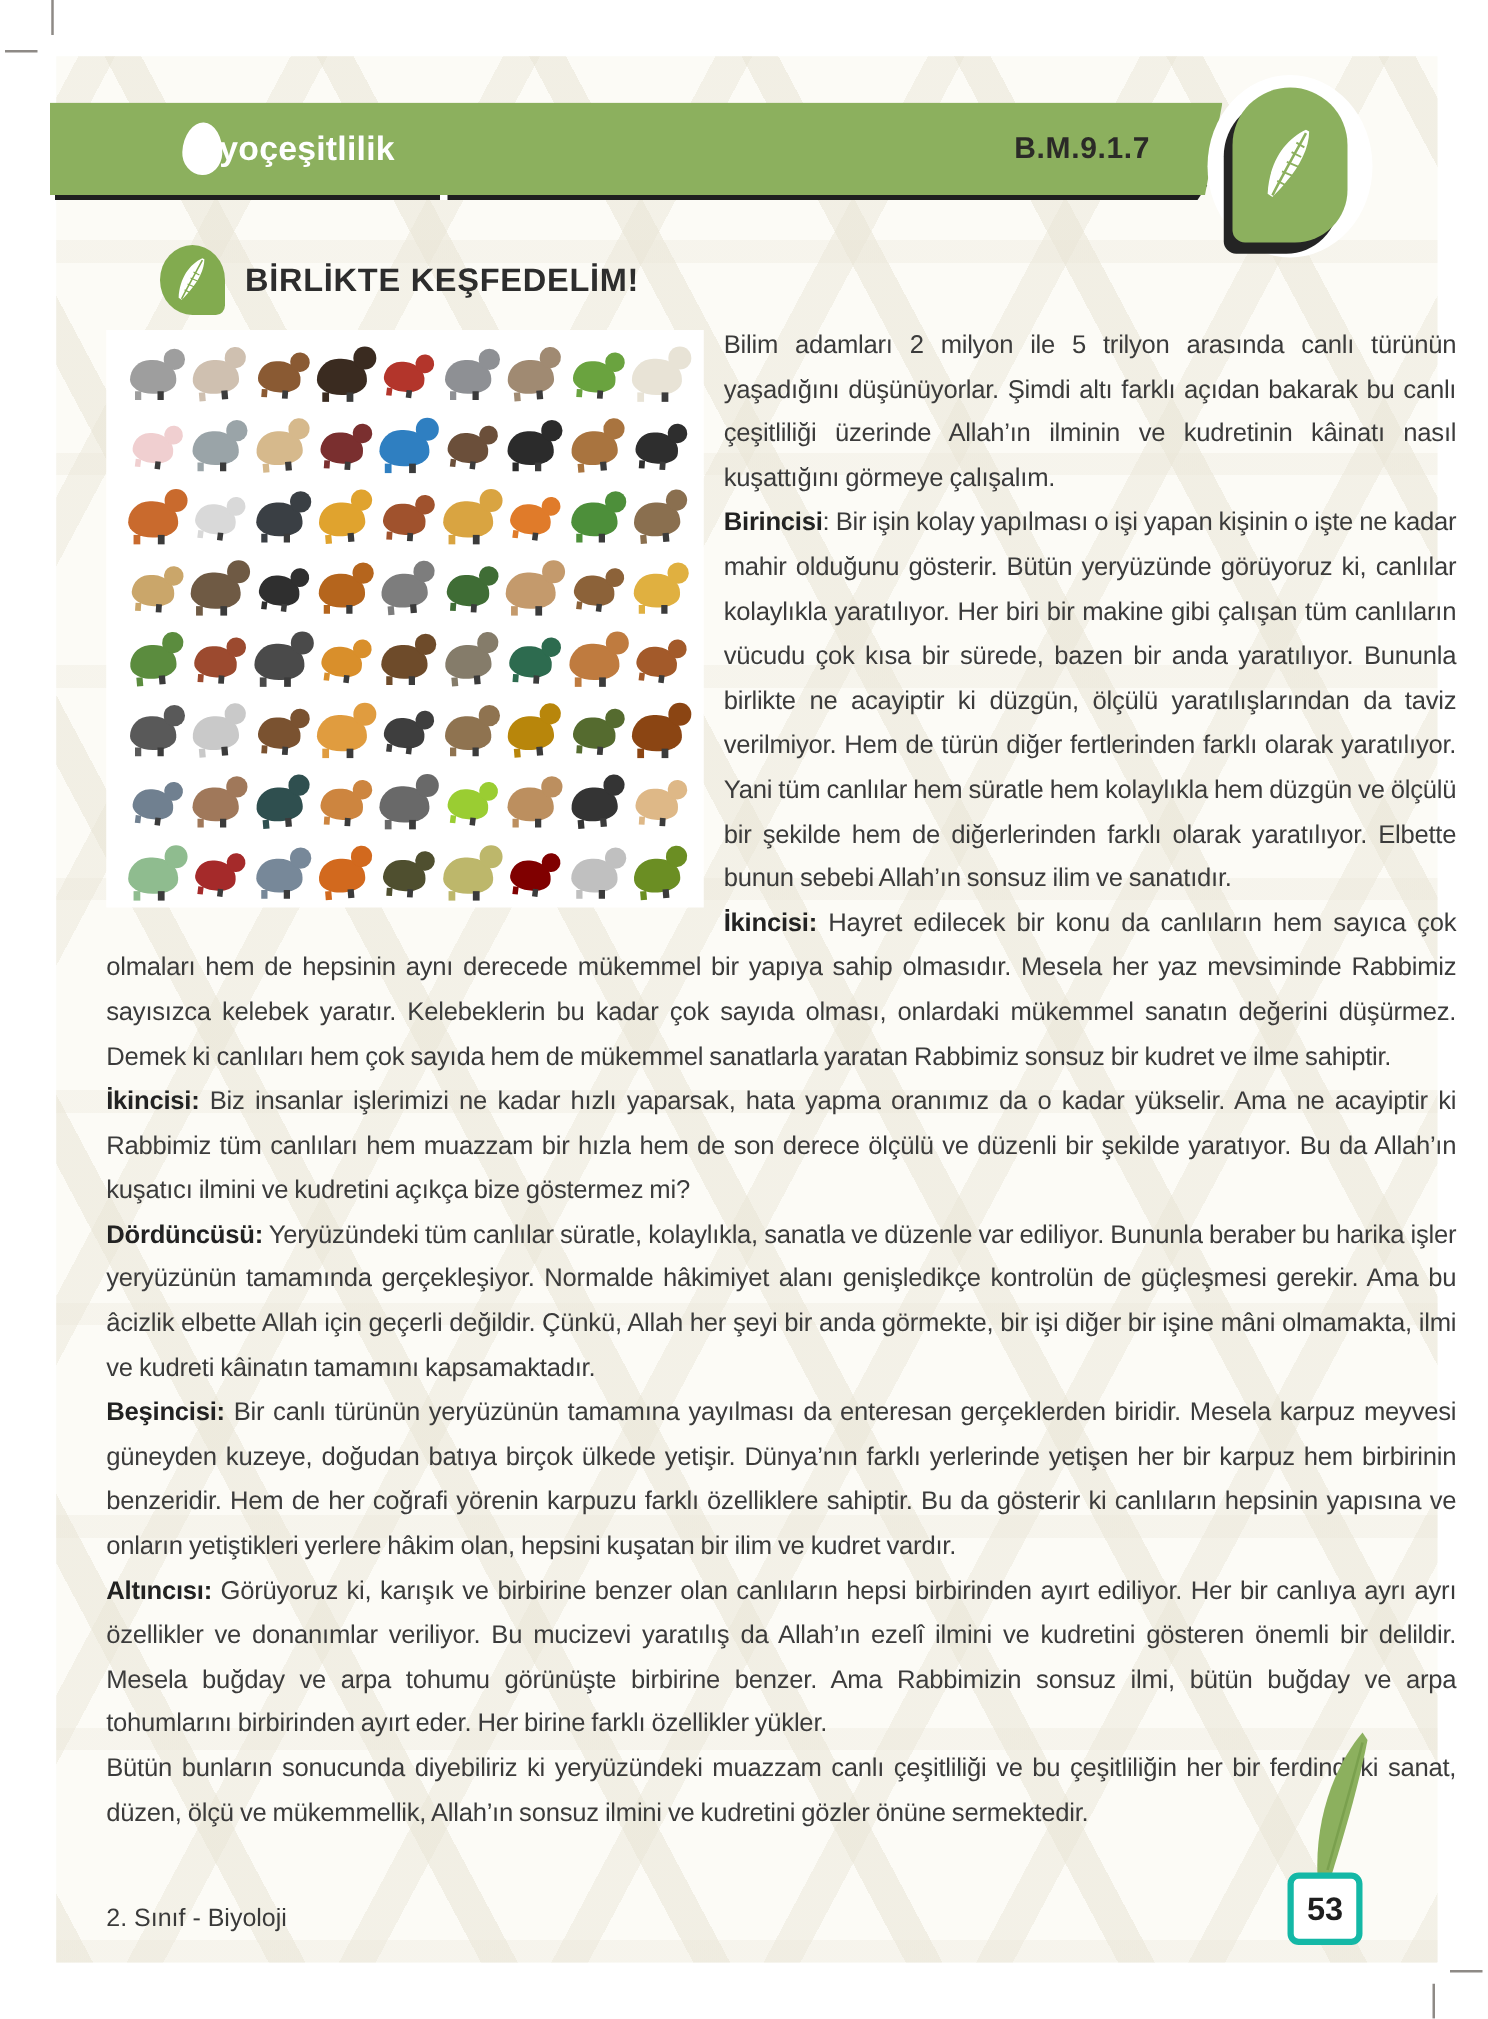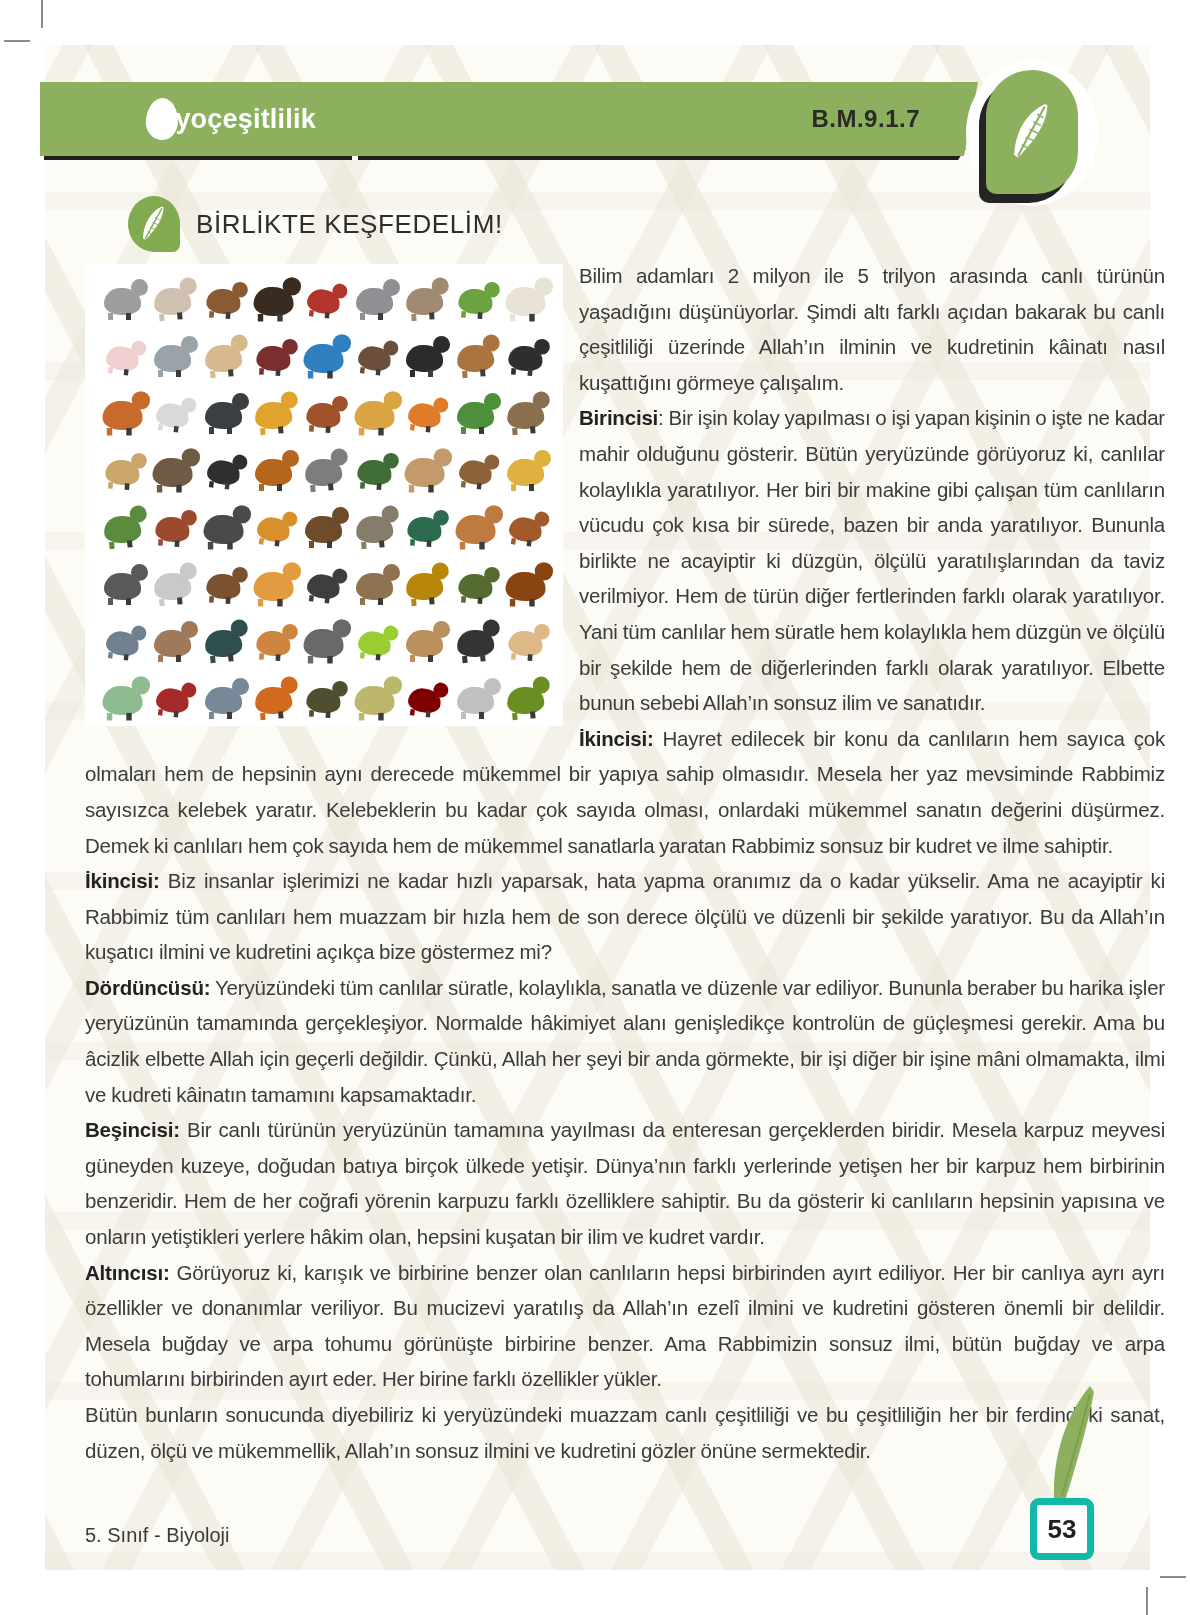--- a/index.html
+++ b/index.html
@@ -28,21 +28,21 @@
     border-radius:50% 50% 48% 52%/58% 58% 42% 42%;transform:rotate(3deg);}
   .hdr-code{color:#2b2a27;font-size:24px;font-weight:bold;letter-spacing:.5px;}
   .badge-gap{position:absolute;left:966px;top:60px;width:132px;height:146px;background:#ffffff;border-radius:50%;}
   .badge{position:absolute;left:986px;top:70px;width:92px;height:124px;background:#8cb05e;
     border-radius:46px 46px 42px 10px;box-shadow:-7px 9px 0 #242424;
     display:flex;align-items:center;justify-content:center;}
   
   .sec{position:absolute;left:128px;top:196px;display:flex;align-items:center;gap:16px;}
   .sec-icon{width:52px;height:56px;background:#82ab4f;border-radius:50% 50% 14% 50%;
     display:flex;align-items:center;justify-content:center;}
-  .sec-title{font-size:26px;font-weight:normal;color:#2d2d2d;letter-spacing:.6px;}
+  .sec-title{font-size:26px;font-weight:bold;color:#2d2d2d;letter-spacing:.6px;}
   
   .article{position:absolute;left:85px;top:258px;width:1080px;text-align:justify;
     font-size:20.5px;line-height:35.6px;letter-spacing:-.2px;word-spacing:-.6px;color:#3b3b3b;}
   .article p{margin:0;}
   .article b{color:#222;}
   
   .collage{float:left;width:478px;height:462px;margin:6px 16px 6px 0;background:#ffffff;
     box-sizing:border-box;padding:24px 18px;display:grid;
     grid-template-columns:repeat(9,1fr);row-gap:30px;column-gap:12px;place-items:center;}
   .animal{width:37px;height:27px;position:relative;
@@ -50,21 +50,21 @@
   .animal::after{content:"";position:absolute;right:-7px;top:-9px;width:46%;height:62%;
     border-radius:50%;background:inherit;}
   .animal::before{content:"";position:absolute;left:4px;bottom:-5px;width:5px;height:7px;
     background:inherit;box-shadow:18px 0 0 0;}
   .a1{transform:rotate(-5deg);} .a2{transform:rotate(4deg) scale(.92);}
   .a3{transform:scale(1.08);} .a4{transform:rotate(7deg) scale(.88);}
   
   .footer-left{position:absolute;left:85px;top:1524px;font-size:20px;color:#3a3a3a;}
   .quill{position:absolute;left:1028px;top:1384px;}
   .inkwell{position:absolute;left:1030px;top:1498px;width:50px;height:48px;background:#ffffff;
-    border:7px solid #14b8a6;border-radius:9px;display:flex;align-items:center;justify-content:center;
+    border:5px solid #14b8a6;border-radius:9px;display:flex;align-items:center;justify-content:center;
     font-size:26px;font-weight:bold;color:#1f1f1f;}
 </style>
 </head>
 <body>
 
 <div class="page">
   <div class="pattern"></div>
 
   <div class="crop" style="left:41px;top:0;width:2px;height:28px;"></div>
   <div class="crop" style="left:4px;top:40px;width:26px;height:2px;"></div>
@@ -176,21 +176,21 @@
     <p class="para"><b></b><span></span><span>Bilim adamları 2 milyon ile 5 trilyon arasında canlı türünün yaşadığını düşünüyorlar. Şimdi altı farklı açıdan bakarak bu canlı çeşitliliği üzerinde Allah’ın ilminin ve kudretinin kâinatı nasıl kuşattığını görmeye çalışalım.</span></p>
     <p class="para"><b>Birincisi</b><span>: </span><span>Bir işin kolay yapılması o işi yapan kişinin o işte ne kadar mahir olduğunu gösterir. Bütün yeryüzünde görüyoruz ki, canlılar kolaylıkla yaratılıyor. Her biri bir makine gibi çalışan tüm canlıların vücudu çok kısa bir sürede, bazen bir anda yaratılıyor. Bununla birlikte ne acayiptir ki düzgün, ölçülü yaratılışlarından da taviz verilmiyor. Hem de türün diğer fertlerinden farklı olarak yaratılıyor. Yani tüm canlılar hem süratle hem kolaylıkla hem düzgün ve ölçülü bir şekilde hem de diğerlerinden farklı olarak yaratılıyor. Elbette bunun sebebi Allah’ın sonsuz ilim ve sanatıdır.</span></p>
     <p class="para"><b>İkincisi:</b><span> </span><span>Hayret edilecek bir konu da canlıların hem sayıca çok olmaları hem de hepsinin aynı derecede mükemmel bir yapıya sahip olmasıdır. Mesela her yaz mevsiminde Rabbimiz sayısızca kelebek yaratır. Kelebeklerin bu kadar çok sayıda olması, onlardaki mükemmel sanatın değerini düşürmez. Demek ki canlıları hem çok sayıda hem de mükemmel sanatlarla yaratan Rabbimiz sonsuz bir kudret ve ilme sahiptir.</span></p>
     <p class="para"><b>İkincisi:</b><span> </span><span>Biz insanlar işlerimizi ne kadar hızlı yaparsak, hata yapma oranımız da o kadar yükselir. Ama ne acayiptir ki Rabbimiz tüm canlıları hem muazzam bir hızla hem de son derece ölçülü ve düzenli bir şekilde yaratıyor. Bu da Allah’ın kuşatıcı ilmini ve kudretini açıkça bize göstermez mi?</span></p>
     <p class="para"><b>Dördüncüsü:</b><span> </span><span>Yeryüzündeki tüm canlılar süratle, kolaylıkla, sanatla ve düzenle var ediliyor. Bununla beraber bu harika işler yeryüzünün tamamında gerçekleşiyor. Normalde hâkimiyet alanı genişledikçe kontrolün de güçleşmesi gerekir. Ama bu âcizlik elbette Allah için geçerli değildir. Çünkü, Allah her şeyi bir anda görmekte, bir işi diğer bir işine mâni olmamakta, ilmi ve kudreti kâinatın tamamını kapsamaktadır.</span></p>
     <p class="para"><b>Beşincisi:</b><span> </span><span>Bir canlı türünün yeryüzünün tamamına yayılması da enteresan gerçeklerden biridir. Mesela karpuz meyvesi güneyden kuzeye, doğudan batıya birçok ülkede yetişir. Dünya’nın farklı yerlerinde yetişen her bir karpuz hem birbirinin benzeridir. Hem de her coğrafi yörenin karpuzu farklı özelliklere sahiptir. Bu da gösterir ki canlıların hepsinin yapısına ve onların yetiştikleri yerlere hâkim olan, hepsini kuşatan bir ilim ve kudret vardır.</span></p>
     <p class="para"><b>Altıncısı:</b><span> </span><span>Görüyoruz ki, karışık ve birbirine benzer olan canlıların hepsi birbirinden ayırt ediliyor. Her bir canlıya ayrı ayrı özellikler ve donanımlar veriliyor. Bu mucizevi yaratılış da Allah’ın ezelî ilmini ve kudretini gösteren önemli bir delildir. Mesela buğday ve arpa tohumu görünüşte birbirine benzer. Ama Rabbimizin sonsuz ilmi, bütün buğday ve arpa tohumlarını birbirinden ayırt eder. Her birine farklı özellikler yükler.</span></p>
     <p class="para"><b></b><span></span><span>Bütün bunların sonucunda diyebiliriz ki yeryüzündeki muazzam canlı çeşitliliği ve bu çeşitliliğin her bir ferdindeki sanat, düzen, ölçü ve mükemmellik, Allah’ın sonsuz ilmini ve kudretini gözler önüne sermektedir.</span></p>
   </div>
 
-  <div class="footer-left">5. Sınıf - Biyoloji</div>
+  <div class="footer-left">2. Sınıf - Biyoloji</div>
   <div class="quill">
     <svg width="70" height="132" viewBox="0 0 70 132">
       <path d="M62 2 C40 28 24 70 26 116 L36 120 C48 82 60 40 66 8 Z" fill="#8cb05e"></path>
       <path d="M30 114 C24 120 20 126 16 130" stroke="#8cb05e" stroke-width="4" fill="none"></path>
       <path d="M34 112 C44 76 54 42 62 10" stroke="#7aa04e" stroke-width="2" fill="none"></path>
     </svg>
   </div>
   <div class="inkwell">
     <span>53</span>
   </div>

